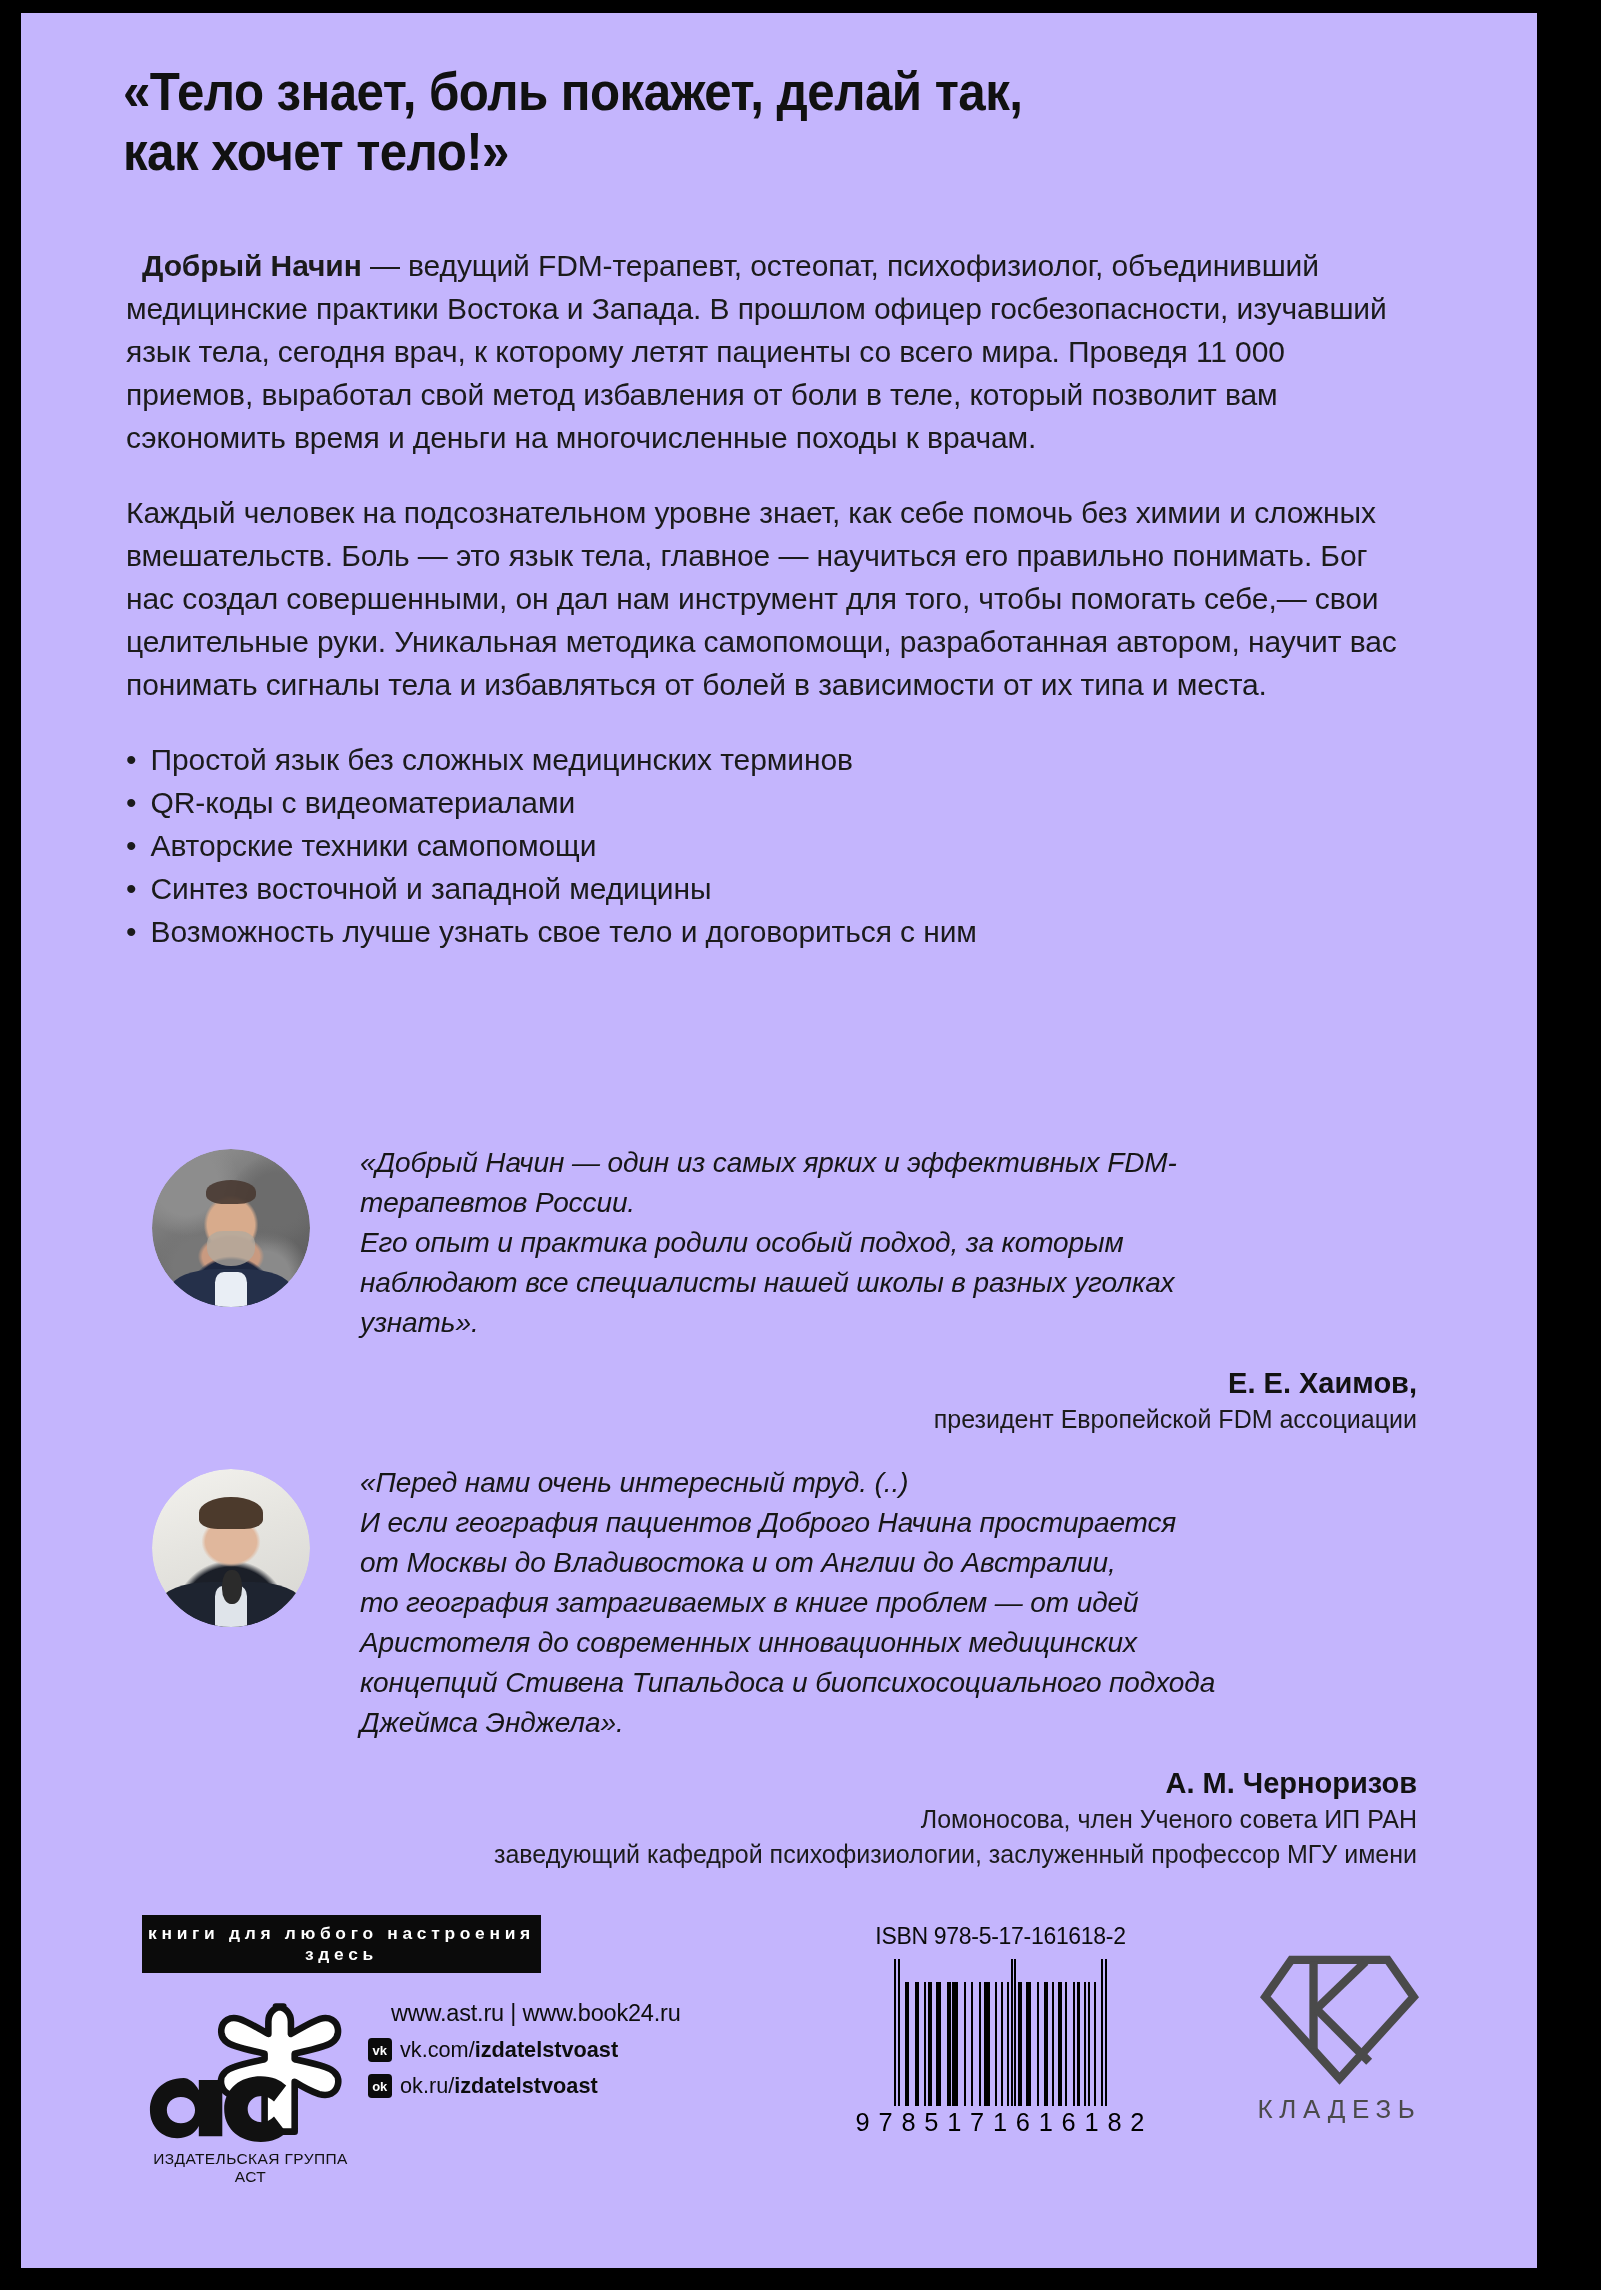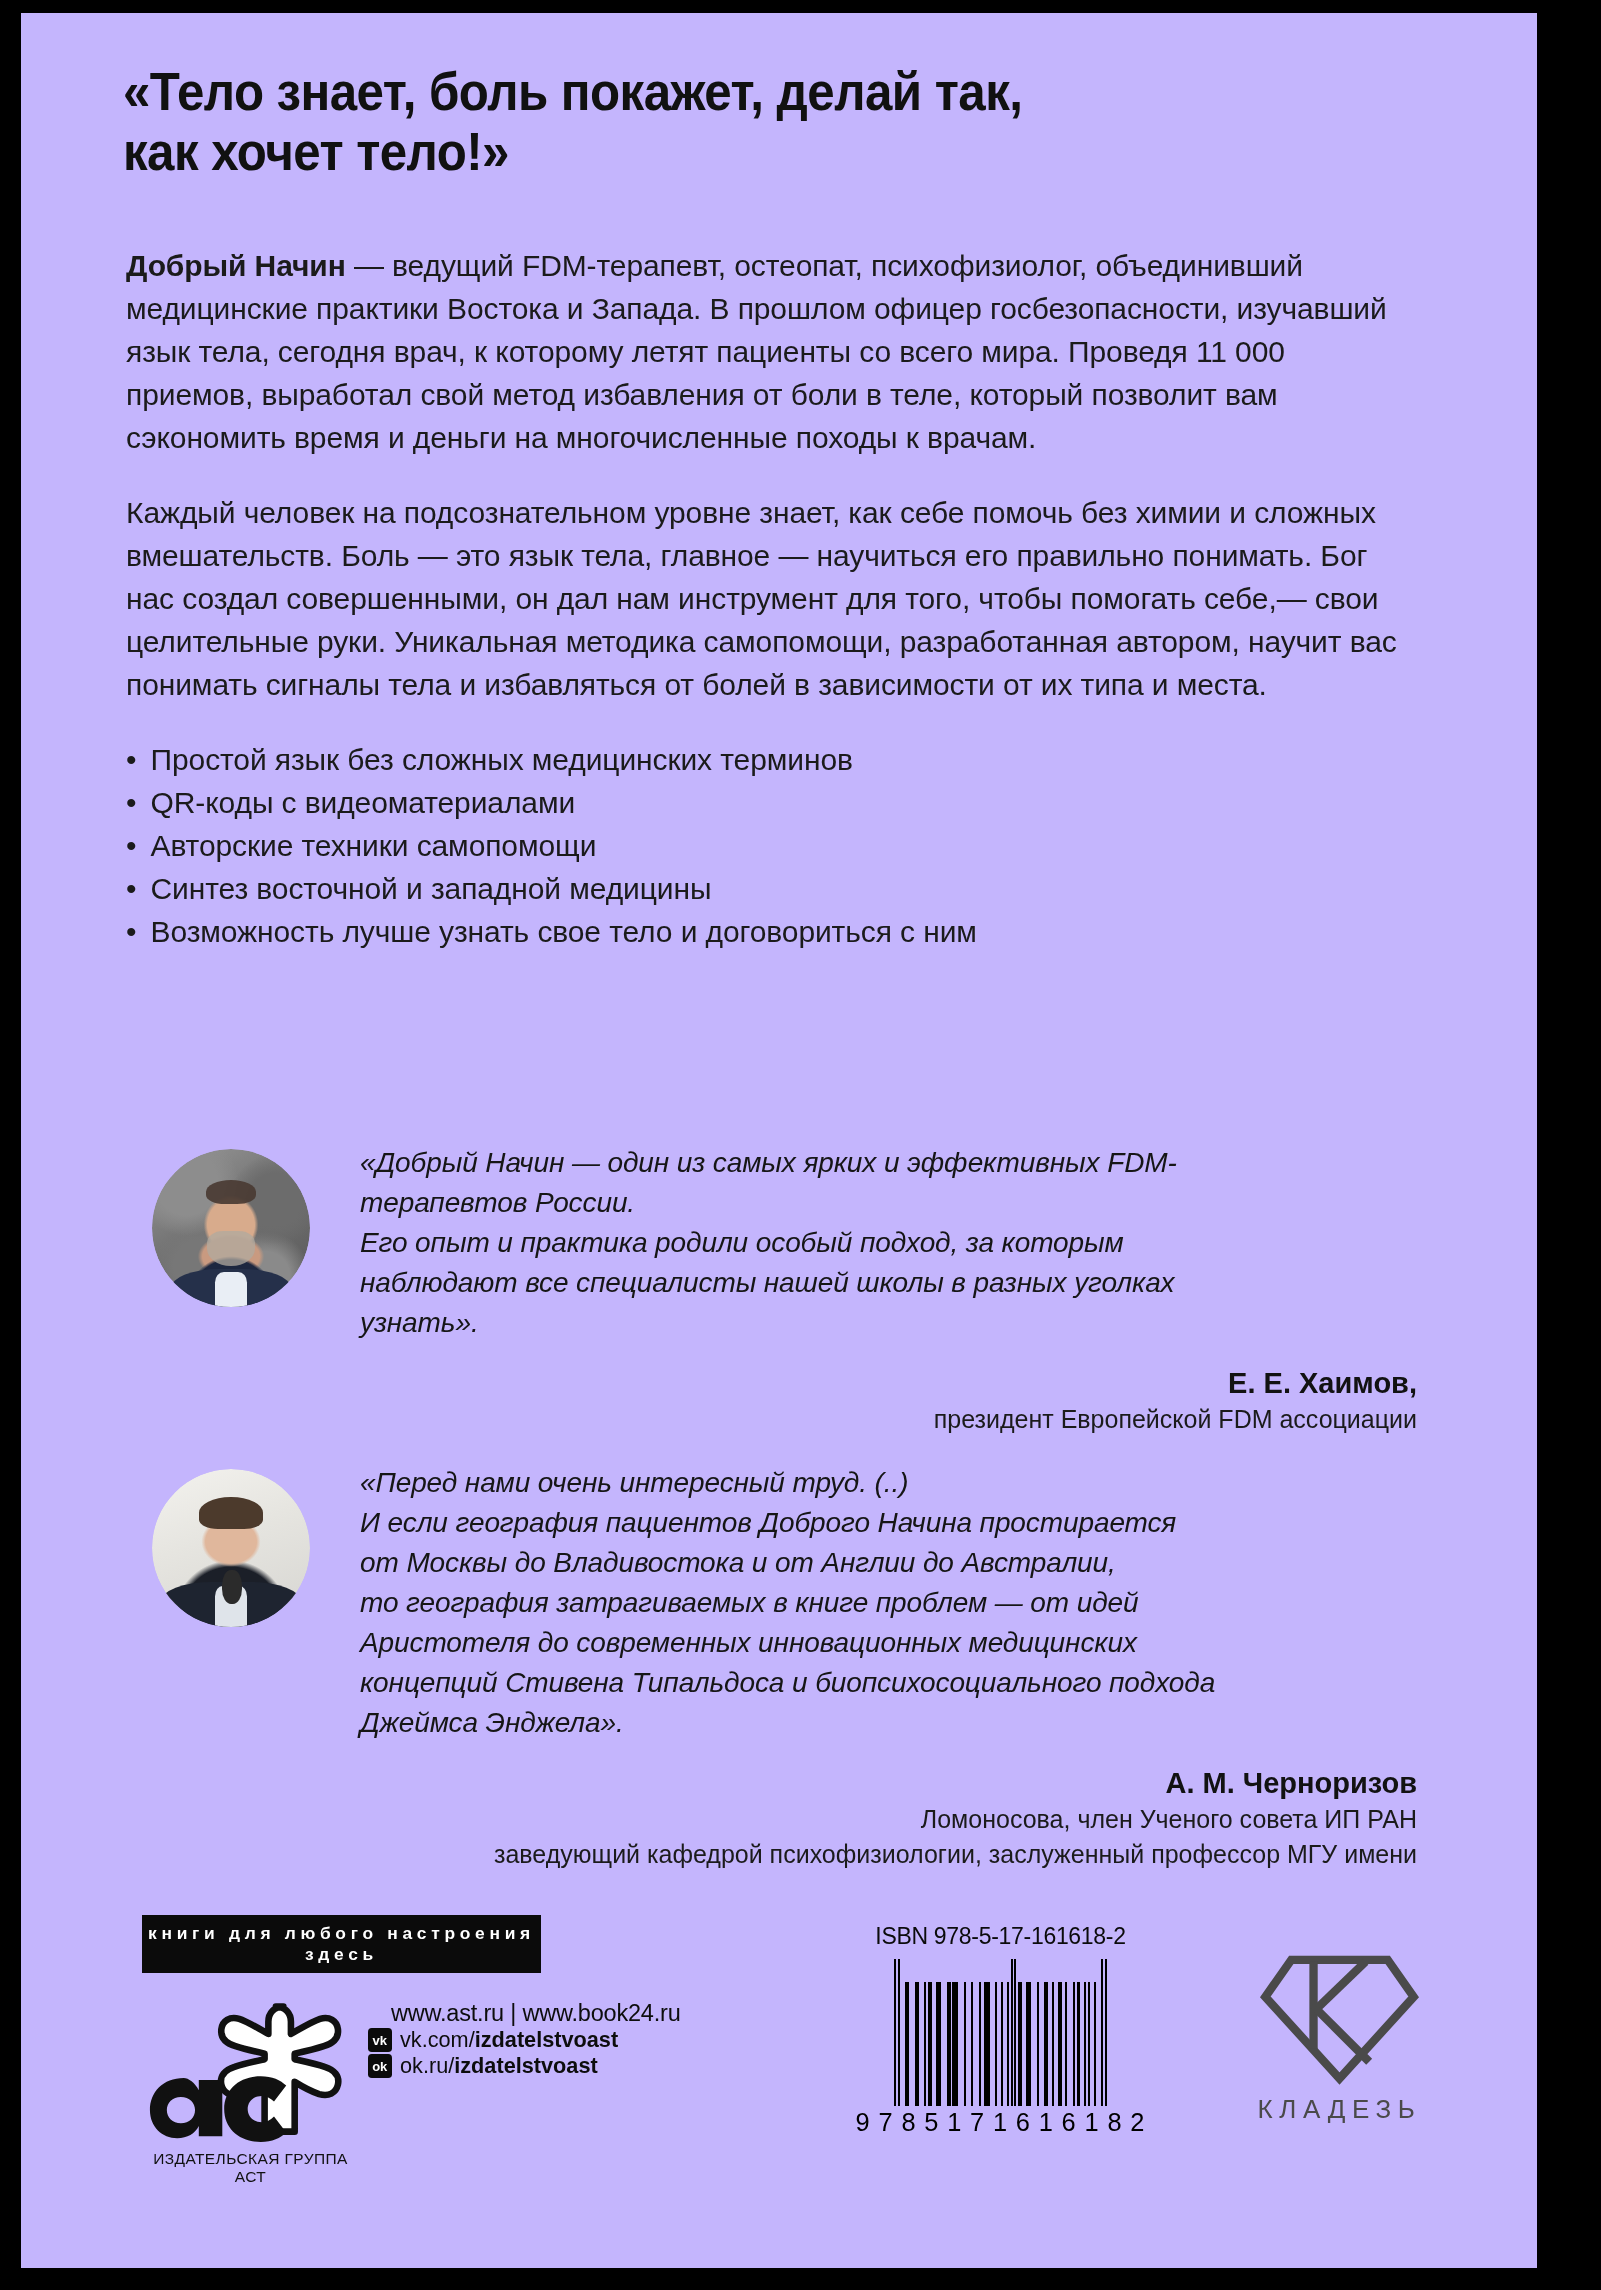--- a/index.html
+++ b/index.html
@@ -58,21 +58,21 @@
     width: 1281px;
   }
   .para {
     font-size: 30px;
     line-height: 43px;
     color: #1b1b1b;
     margin: 0 0 32px 0;
     letter-spacing: -0.1px;
   }
   .para.second { margin-top: 13px; }
-  .para b { font-weight: 700; }
+  .para b { font-weight: 700; margin-left: 16px; }
 
   .bullets {
     margin: 21px 0 0 0;
     padding: 0;
     list-style: none;
   }
   .bullets li {
     font-size: 30px;
     line-height: 43px;
     color: #1b1b1b;
@@ -270,21 +270,21 @@
     font-weight: 400;
     color: #0d0d0d;
     letter-spacing: -0.2px;
     white-space: nowrap;
     margin-left: 23px;
   }
   .links .social {
     display: flex;
     align-items: center;
     gap: 8.5px;
-    margin-top: 0;
+    margin-top: 10px;
     font-size: 21.7px;
     color: #0d0d0d;
     white-space: nowrap;
   }
   .links .social b { font-weight: 700; }
   .sq-icon {
     width: 23.5px;
     height: 23.5px;
     border-radius: 3.8px;
     background: #0b0b0b;

